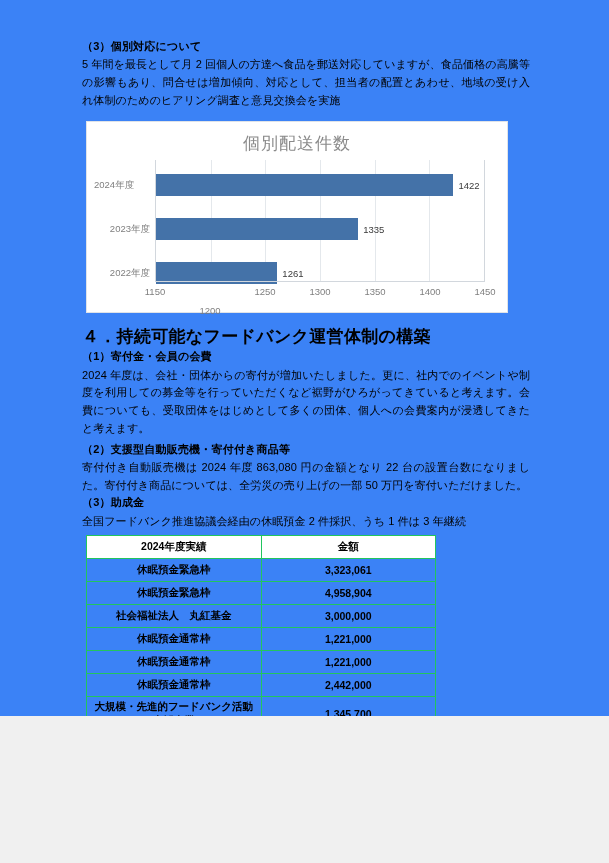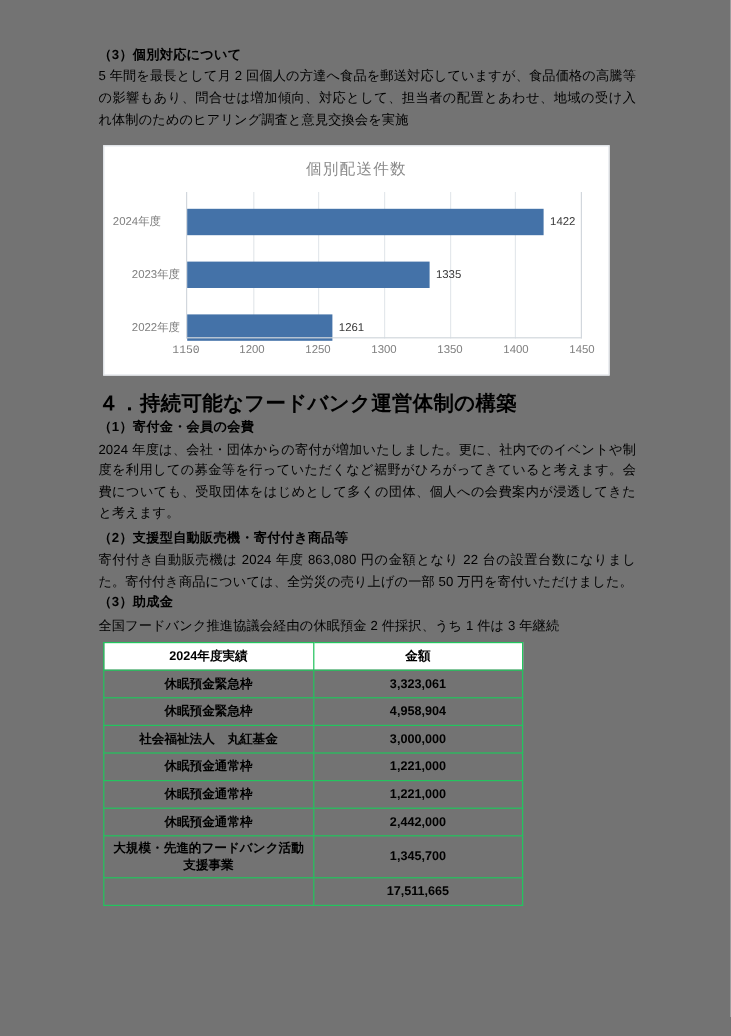--- a/index.html
+++ b/index.html
@@ -6,22 +6,22 @@
     margin: 0;
     padding: 0;
     background: #f0f0f0;
   }
   body {
     font-family: "Liberation Sans", sans-serif;
   }
   .page {
     position: relative;
     width: 609px;
-    height: 863px;
-    background: #737373;
+    height: 716px;
+    background: #3b82f6;
     overflow: hidden;
     margin: 0 auto;
   }
   .content {
     position: absolute;
     left: 82px;
     top: 38px;
     width: 448px;
   }
   .h-bold {
@@ -55,21 +55,21 @@
     border: 1px solid #dfe3e8;
     position: relative;
     margin-left: 4px;
   }
   .chart-title {
     position: absolute;
     top: 10px;
     left: 0;
     width: 100%;
     text-align: center;
-    font-size: 13px;
+    font-size: 17px;
     color: #8a8a8a;
     letter-spacing: 1px;
   }
   .plot {
     position: absolute;
     left: 68px;
     top: 38px;
     right: 22px;
     bottom: 30px;
     border-left: 1px solid #d2d7dd;
@@ -194,22 +194,22 @@
         <div class="bar-row" style="top:102px; width:100%;">
           <div class="bar" style="width:37%;"></div>
           <div class="bar-val" style="left:calc(37% + 5px);">1261</div>
           <div class="cat-label" style="left:-62px; top:11px; width:56px; text-align:right;">2022年度</div>
         </div>
       </div>
 
       <div class="axis-bottom"></div>
 
       <div style="position:absolute; left:68px; right:22px; bottom:14px; height:12px;">
-        <div class="xtick" style="left:0%;font-family:Liberation Mono, monospace;">1150</div>
-        <div class="xtick" style="left:16.666%;">1200</div>
+        <div class="xtick" style="left:0%;">1150</div>
+        <div class="xtick" style="left:16.666%;margin-top:19px;">1200</div>
         <div class="xtick" style="left:33.333%;">1250</div>
         <div class="xtick" style="left:50%;">1300</div>
         <div class="xtick" style="left:66.666%;">1350</div>
         <div class="xtick" style="left:83.333%;">1400</div>
         <div class="xtick" style="left:100%;">1450</div>
       </div>
     </div>
 
     <div class="sec-title">４．持続可能なフードバンク運営体制の構築</div>
     <div class="h-bold">（1）寄付金・会員の会費</div>

